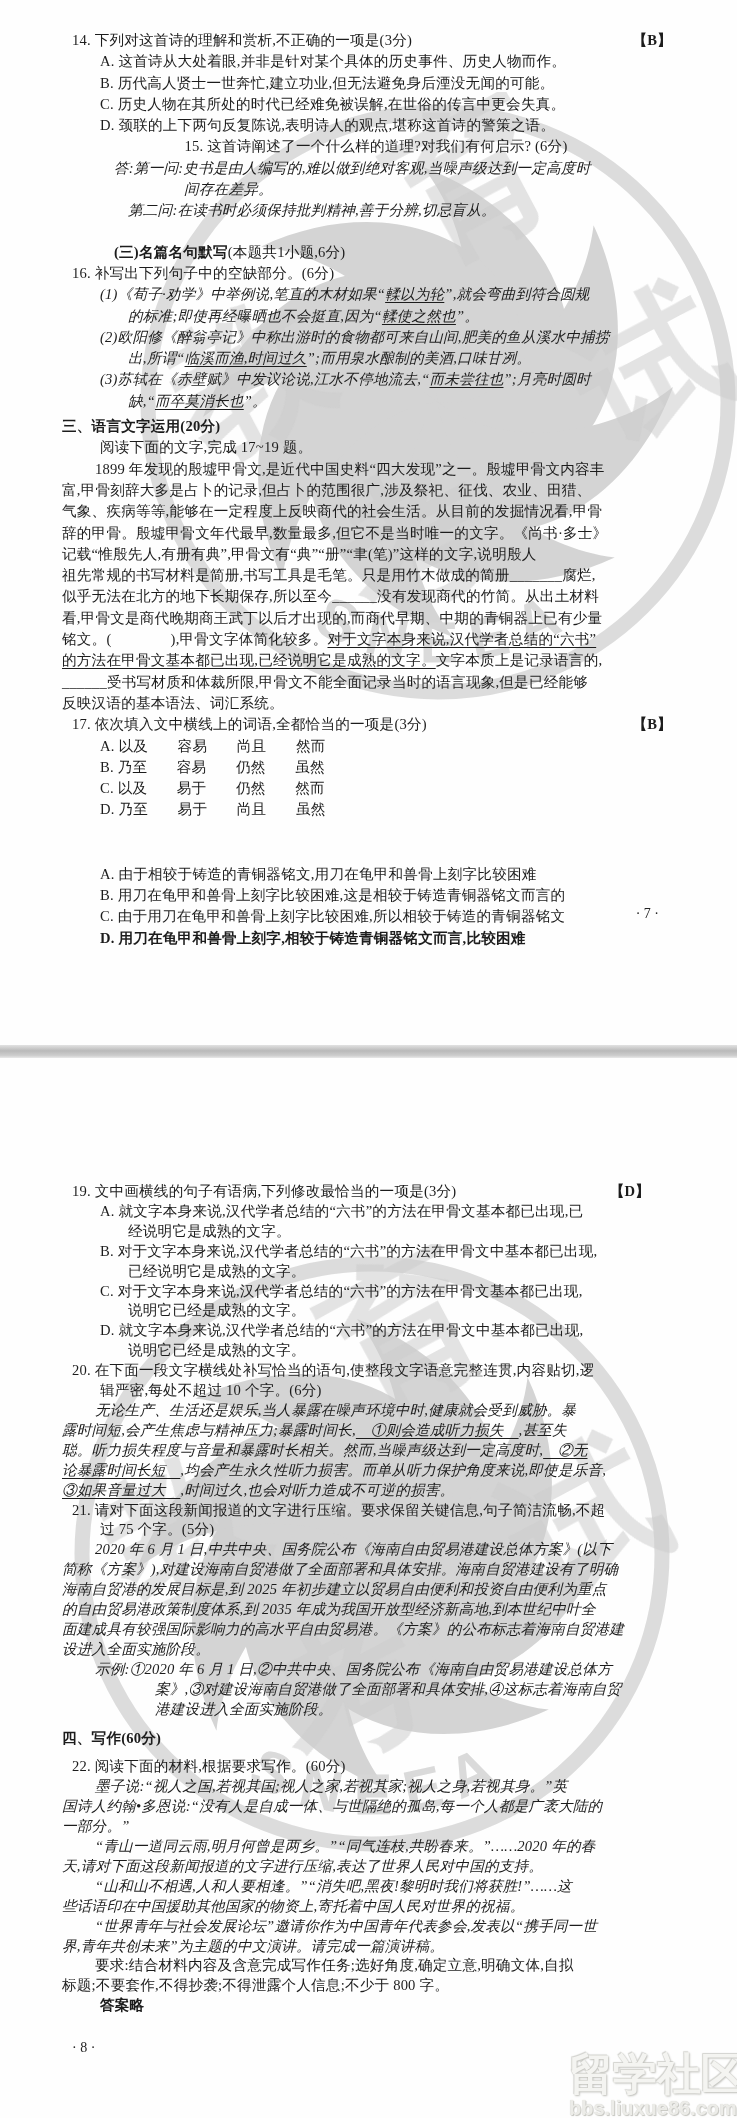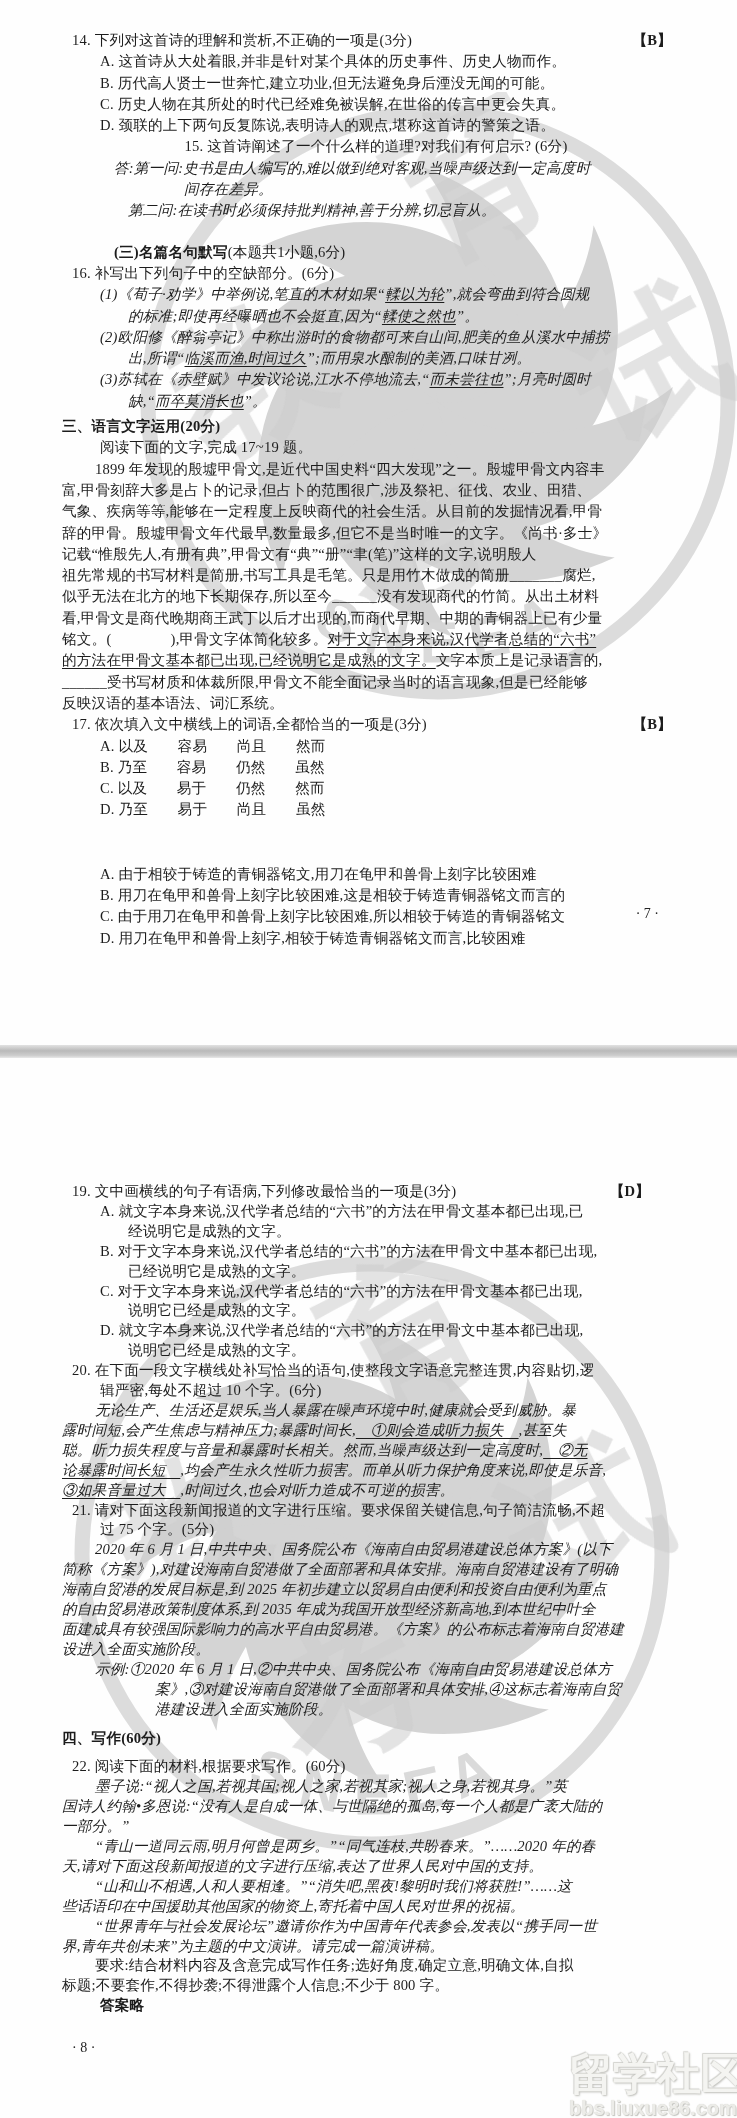--- a/index.html
+++ b/index.html
@@ -96,21 +96,21 @@
         <div class="line"><span>______受书写材质和体裁所限,甲骨文不能全面记录当时的语言现象,但是已经能够</span></div>
         <div class="line"><span>反映汉语的基本语法、词汇系统。</span></div>
         <div class="line" style="padding-left: 10px;"><span>17. 依次填入文中横线上的词语,全都恰当的一项是(3分)</span><span class="mark">【B】</span></div>
         <div class="line" style="padding-left: 38px;"><span>A. 以及　　容易　　尚且　　然而</span></div>
         <div class="line" style="padding-left: 38px;"><span>B. 乃至　　容易　　仍然　　虽然</span></div>
         <div class="line" style="padding-left: 38px;"><span>C. 以及　　易于　　仍然　　然而</span></div>
         <div class="line" style="padding-left: 38px;"><span>D. 乃至　　易于　　尚且　　虽然</span></div>
         <div class="line" style="padding-left: 38px; margin-top: 43px;"><span>A. 由于相较于铸造的青铜器铭文,用刀在龟甲和兽骨上刻字比较困难</span></div>
         <div class="line" style="padding-left: 38px;"><span>B. 用刀在龟甲和兽骨上刻字比较困难,这是相较于铸造青铜器铭文而言的</span></div>
         <div class="line" style="padding-left: 38px;"><span>C. 由于用刀在龟甲和兽骨上刻字比较困难,所以相较于铸造的青铜器铭文</span></div>
-        <div class="line" style="padding-left: 38px;"><span>D. 用刀在龟甲和兽骨上刻字,相较于铸造青铜器铭文而言,比较困难</span></div>
+        <div class="line" style="padding-left: 38px; font-weight: bold;"><span>D. 用刀在龟甲和兽骨上刻字,相较于铸造青铜器铭文而言,比较困难</span></div>
       </div>
     <span class="page-number">· 7 ·</span>
   </section>
 
   <div class="divider"></div>
 
   <section class="page" id="page8">
     <svg class="stamp" width="620" height="620" viewBox="-310 -310 620 620">
       <circle r="290" fill="none" stroke="#c9c9c9" stroke-width="15" opacity="0.65"></circle>
       <g fill="#c3c3c3" opacity="0.7">

